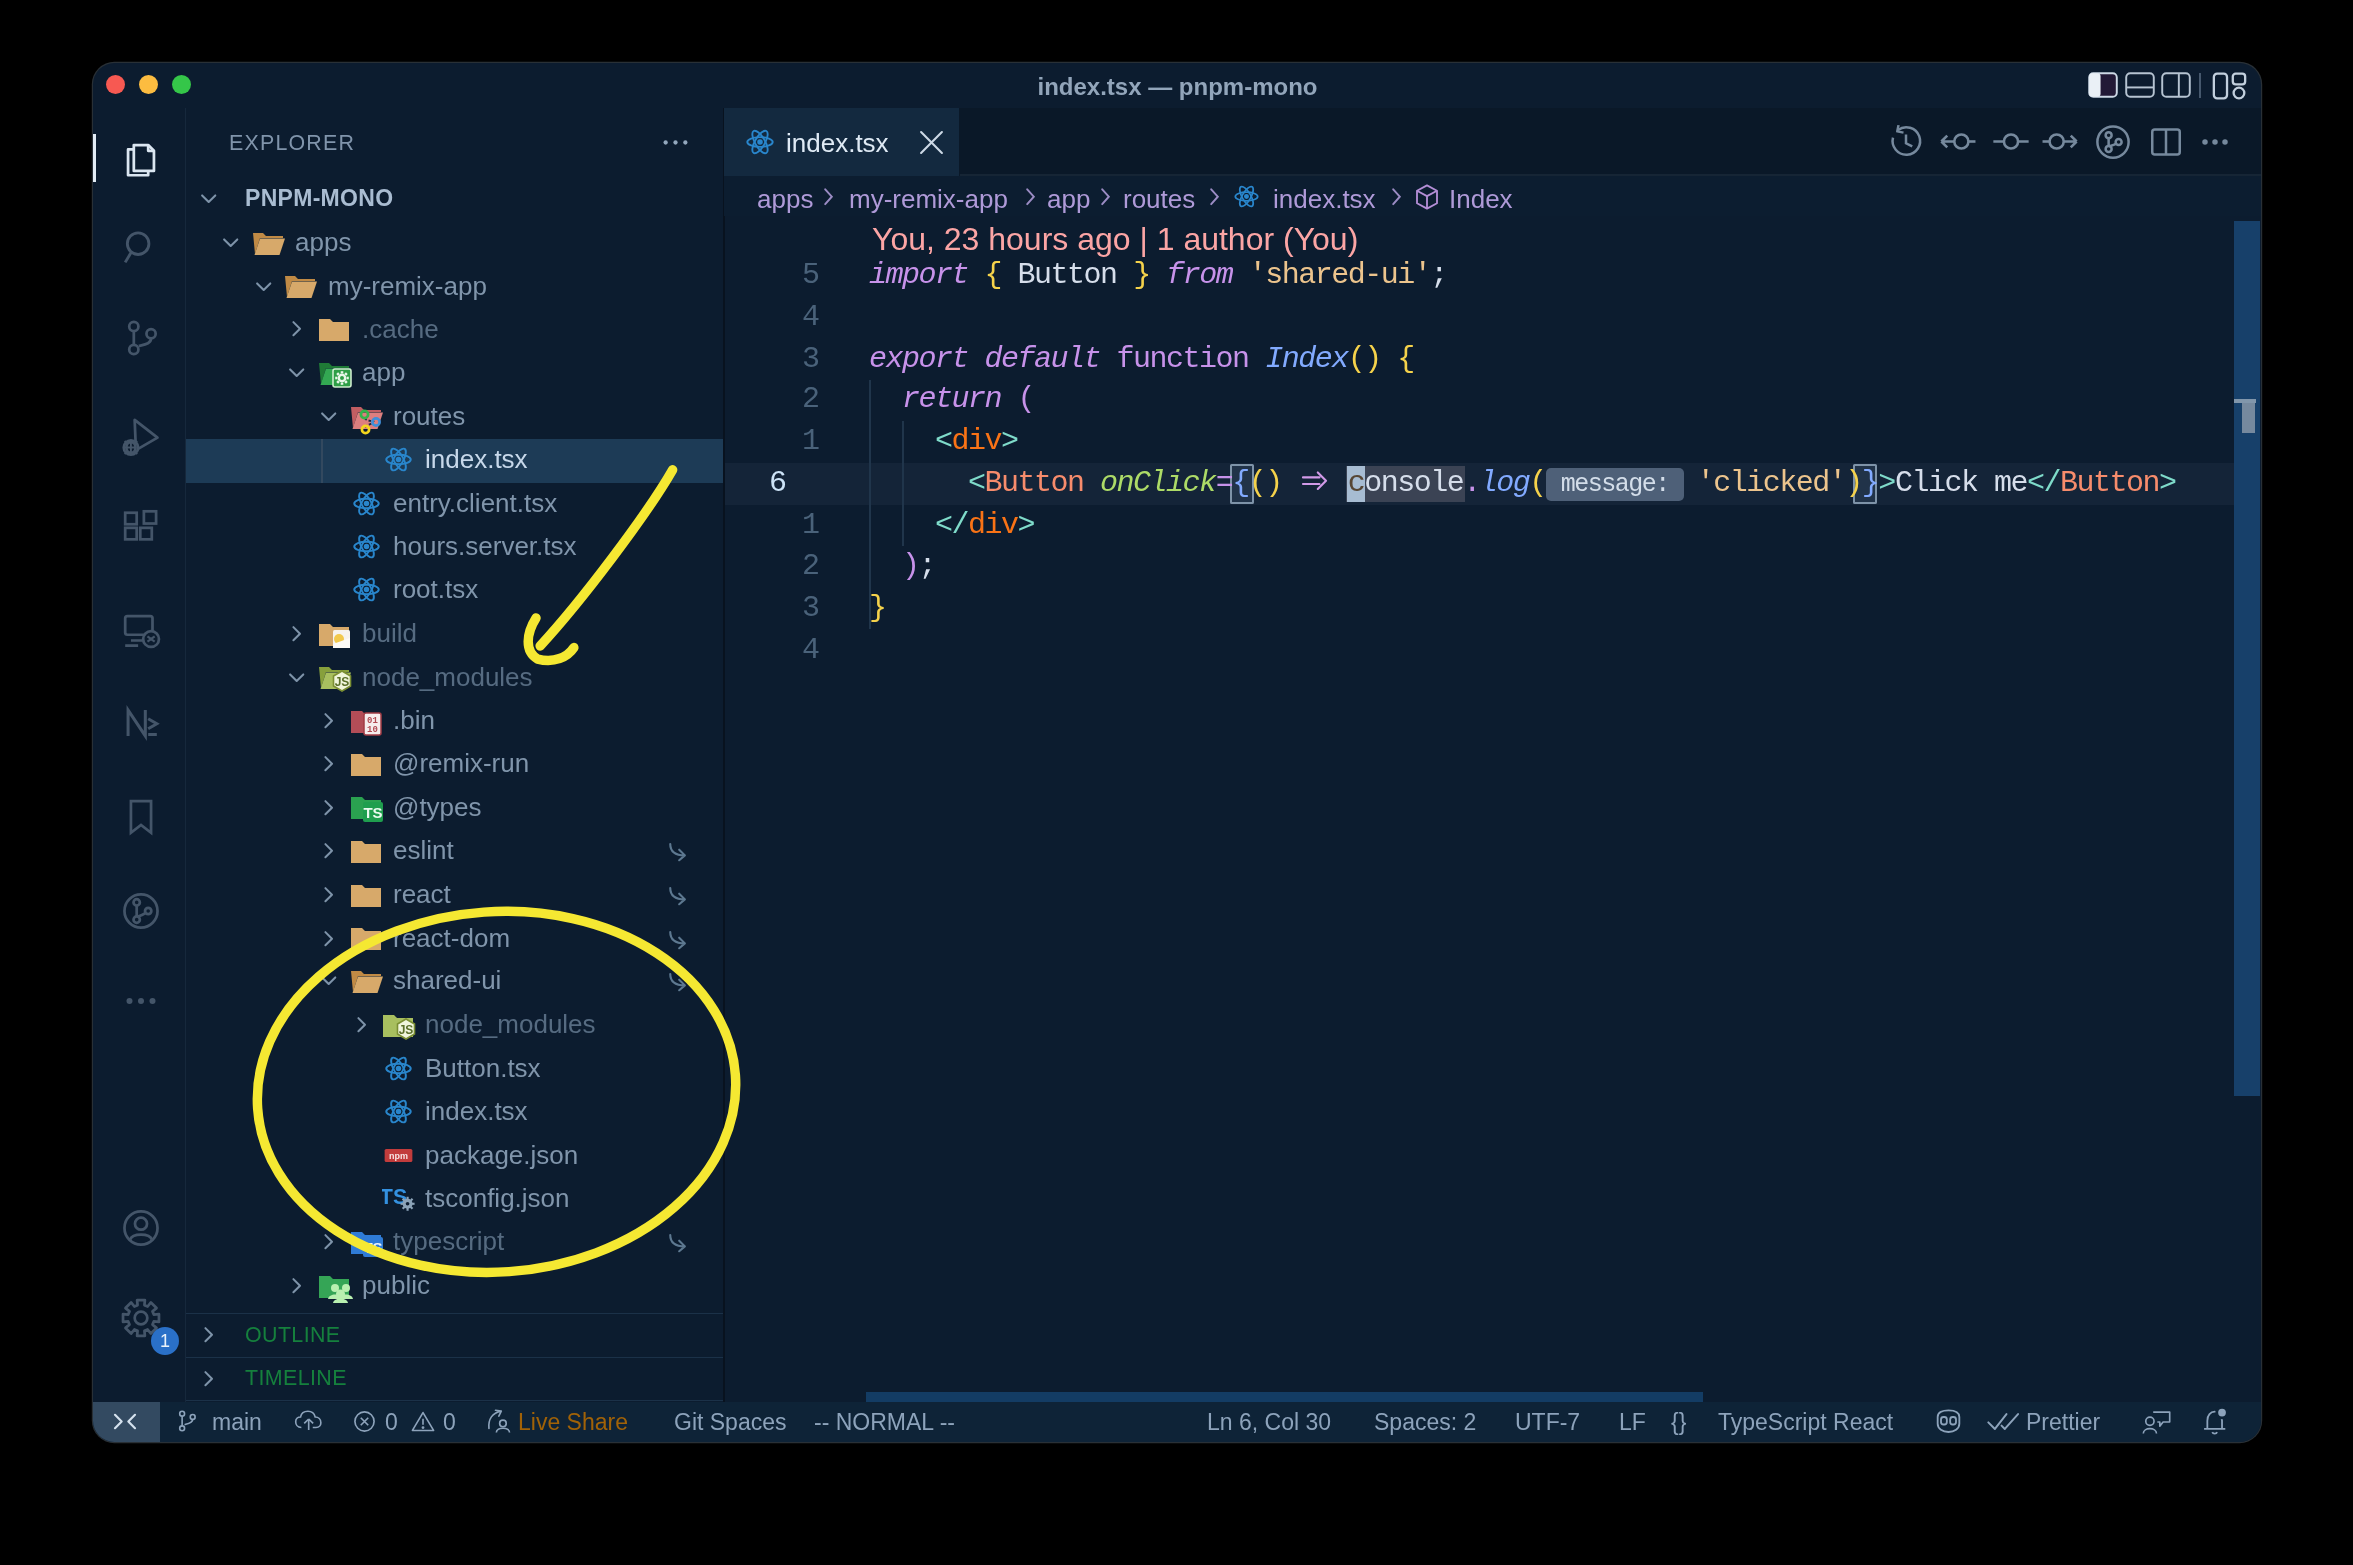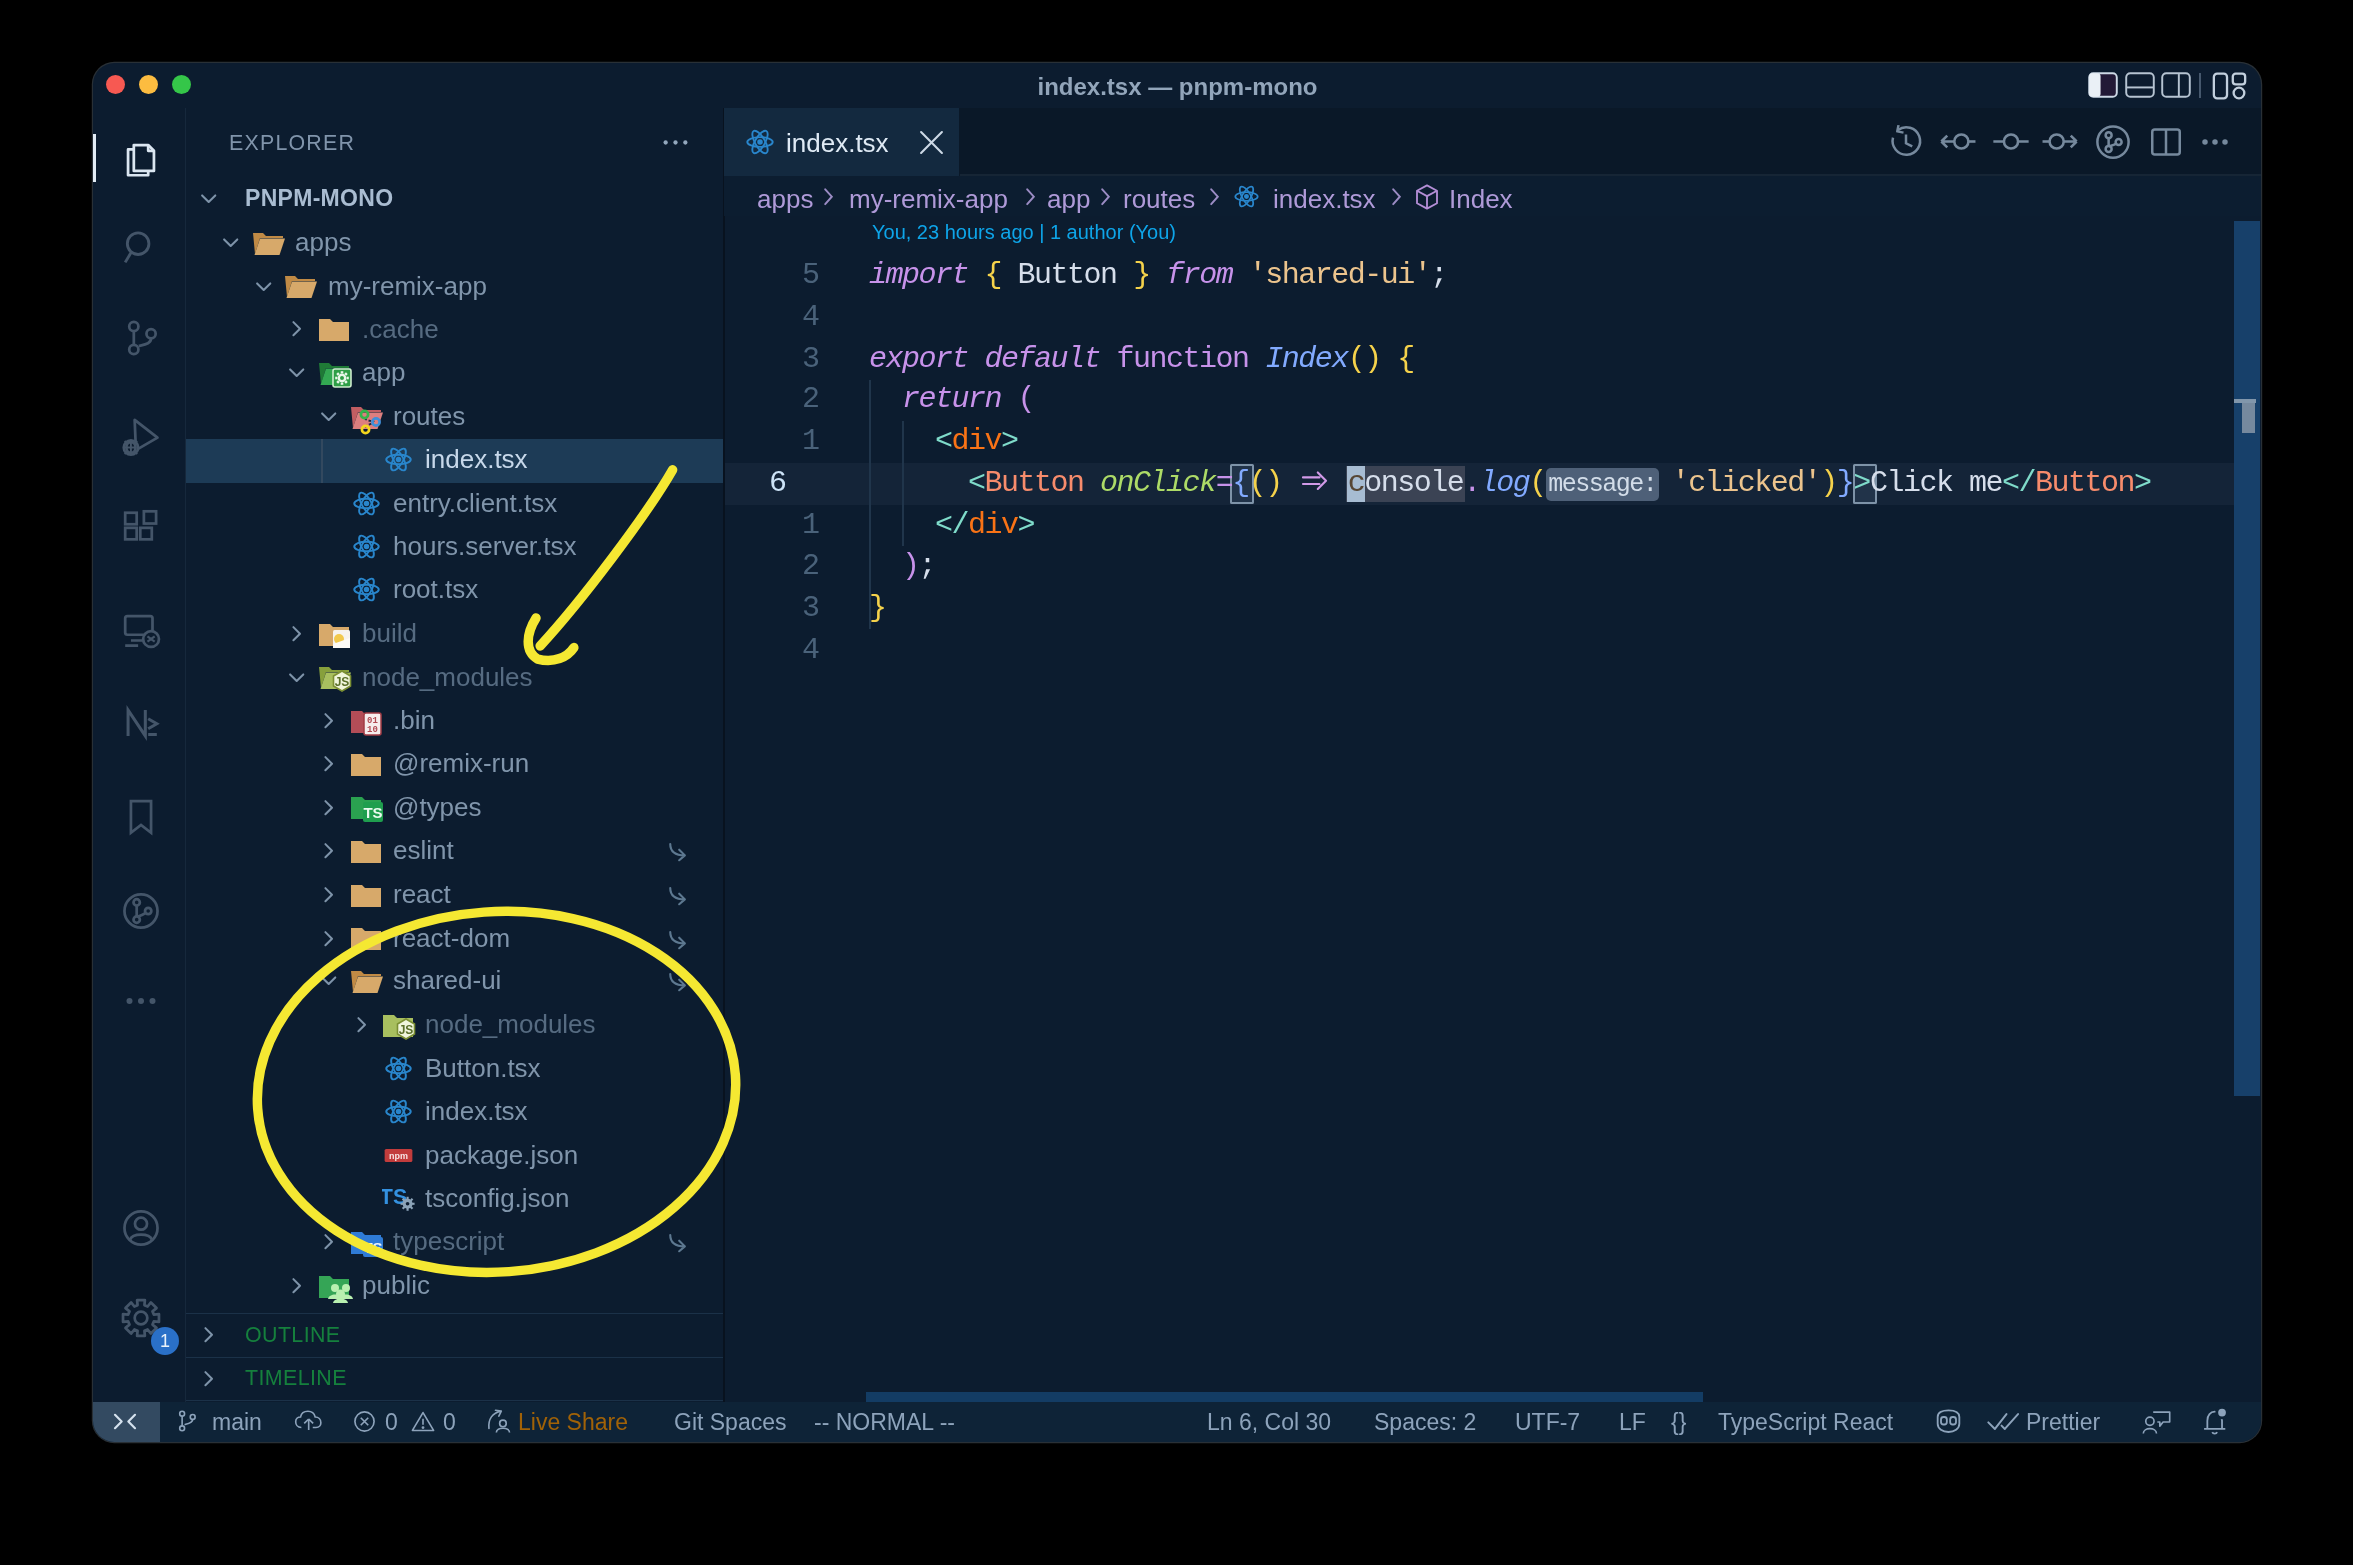--- a/index.html
+++ b/index.html
@@ -31,21 +31,21 @@
   .it{font-style:italic;}
   .vio{color:#c792ea;text-align:center;}
   .gold{color:#f5d24b;}
   .teal{color:#7fdbca;}
   .blu{color:#82aaff;}
   .org{color:#ecc48d;}
   .sal{color:#f78c6c;}
   .grn{color:#addb67;}
   .wht{color:#d6deeb;}
   .tagw{color:#f97316;}
-  .hint{display:inline-block;width:113px;margin-right:13px;background:#4e6078;color:#d3dde9;
+  .hint{display:inline-block;width:138px;margin-right:13px;background:#4e6078;color:#d3dde9;
         border-radius:5px;font-size:25px;height:33px;line-height:33px;text-align:center;
         font-family:"Liberation Mono",monospace;}
   .arrw{display:inline-block;width:33px;text-align:center;}
   
   #sbar{left:93px;top:1402px;width:2168px;height:40px;background:#0e2337;border-radius:0 0 21.4px 21.4px;}
   .sit{top:1409px;font-size:23px;color:#90a6be;white-space:nowrap;}
   svg{display:block;}
 </style>
 </head>
 <body>
@@ -573,21 +573,21 @@
 <div class="abs ln" style="left:724px;top:255px;line-height:41px;">5</div>
 <div class="abs ln" style="left:724px;top:297px;line-height:41px;">4</div>
 <div class="abs ln" style="left:724px;top:339px;line-height:41px;">3</div>
 <div class="abs ln" style="left:724px;top:379px;line-height:41px;">2</div>
 <div class="abs ln" style="left:724px;top:421px;line-height:41px;">1</div>
 <div class="abs ln" style="left:724px;top:505px;line-height:41px;">1</div>
 <div class="abs ln" style="left:724px;top:546px;line-height:41px;">2</div>
 <div class="abs ln" style="left:724px;top:588px;line-height:41px;">3</div>
 <div class="abs ln" style="left:724px;top:630px;line-height:41px;">4</div>
 <div class="abs ln" style="left:769px;top:463px;line-height:41px;color:#cde3f7;text-align:left;">6</div>
-<div class="abs" style="left:872px;top:221px;font-size:20px;color:#0ea5e9;">You, 23 hours ago | 1 author (You)</div>
+<div class="abs" style="left:872px;top:221px;font-size:32px;color:#fca5a5;">You, 23 hours ago | 1 author (You)</div>
 <div class="abs code" style="left:869px;top:255px;line-height:41px;height:41px;"><span class="vio it">import</span> <span class="gold">{</span> <span class="wht">Button</span> <span class="gold">}</span> <span class="vio it">from</span> <span class="org">'shared-ui'</span><span class="wht">;</span></div>
 <div class="abs code" style="left:869px;top:339px;line-height:41px;height:41px;"><span class="vio it">export</span> <span class="vio it">default</span> <span class="vio">function</span> <span class="blu it">Index</span><span class="gold">()</span> <span class="gold">{</span></div>
 <div class="abs code" style="left:869px;top:379px;line-height:41px;height:41px;">  <span class="vio it">return</span> <span class="vio">(</span></div>
 <div class="abs code" style="left:869px;top:421px;line-height:41px;height:41px;">    <span class="teal">&lt;</span><span class="tagw">div</span><span class="teal">&gt;</span></div>
 <div class="abs code" style="left:869px;top:463px;line-height:41px;height:41px;">      <span class="teal">&lt;</span><span class="sal">Button</span> <span class="grn it">onClick</span><span class="vio">=</span><span class="blu">{</span><span class="gold">()</span> <span class="arrw"><svg width="33" height="21.4" viewBox="0 0 40 26" style="vertical-align:-2.5px">
           <g fill="none" stroke="#d29ae8" stroke-width="2.6" stroke-linecap="round" stroke-linejoin="round">
             <path d="M6 9 L26 9 M6 17 L26 17 M24 3 L34 13 L24 23"></path>
           </g>
         </svg></span> <span style="color:#574634">c</span><span class="wht">onsole</span><span class="vio">.</span><span class="blu it">log</span><span class="gold">(</span><span class="hint">message:</span><span class="org">'clicked'</span><span class="gold">)</span><span class="blu">}</span><span class="teal">&gt;</span><span class="wht">Click me</span><span class="teal">&lt;/</span><span class="sal">Button</span><span class="teal">&gt;</span></div>
 <div class="abs code" style="left:869px;top:505px;line-height:41px;height:41px;">    <span class="teal">&lt;/</span><span class="tagw">div</span><span class="teal">&gt;</span></div>

